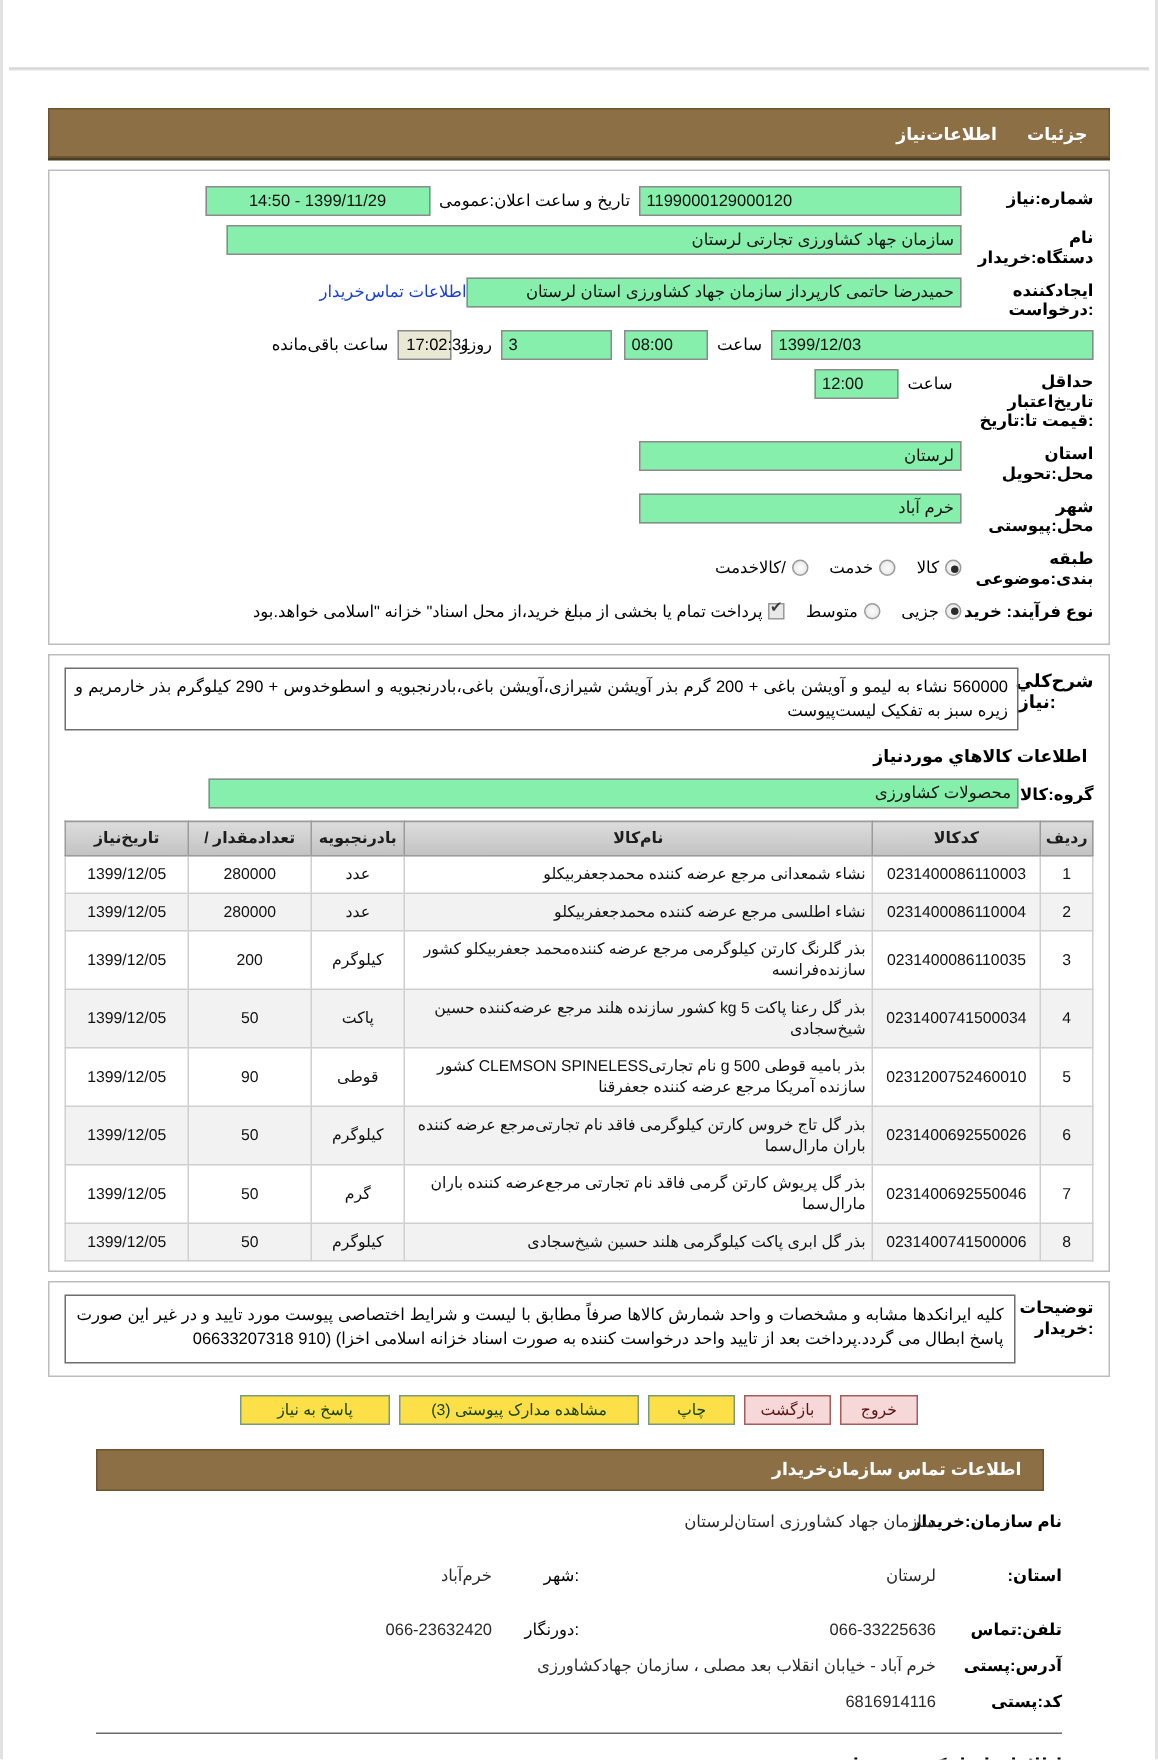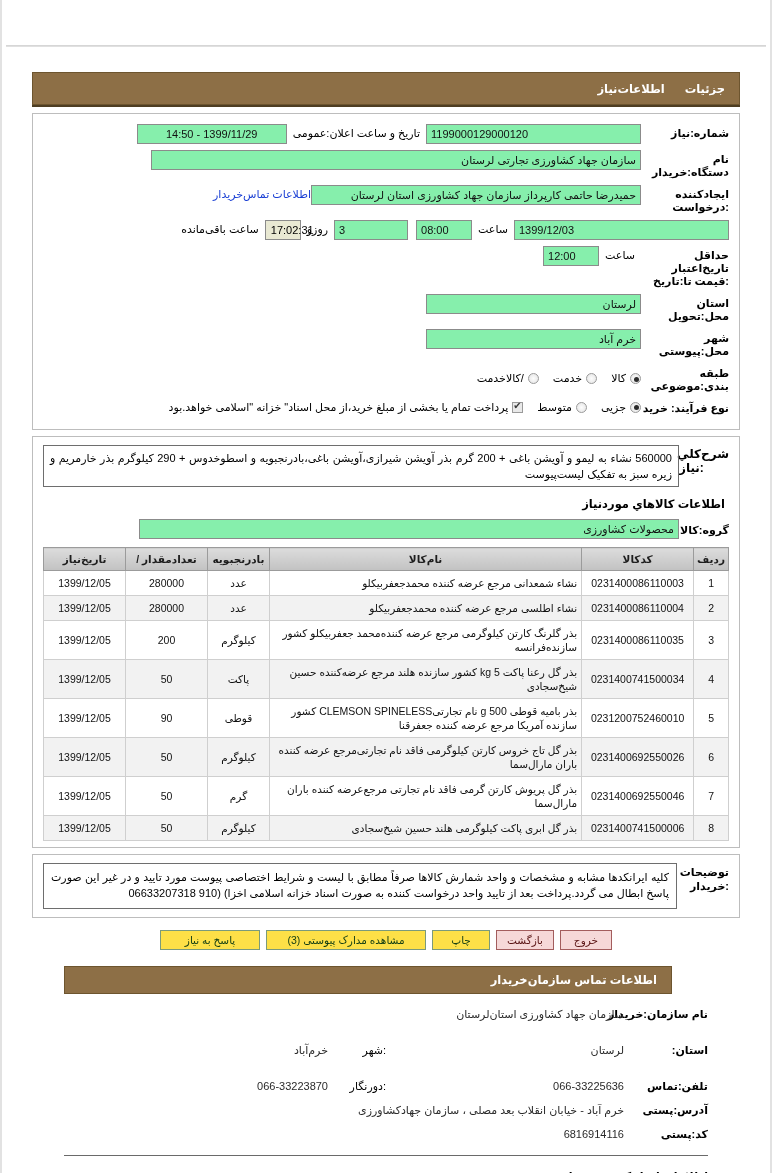--- a/index.html
+++ b/index.html
@@ -282,21 +282,21 @@
   .btn.md   { min-width: 100px; }
   .btn.danger {
     border: 1px solid #a35d5d;
     background: #f6d8d8;
     color: #5a1414;
     min-width: 52px;
   }
 
   
   .subbar {
-    margin: 16px 100px 0 64px;
+    margin: 16px 76px 0 64px;
     background: #8d6f46;
     border: 1px solid #6d552f;
     height: 28px;
     line-height: 26px;
     color: #fff;
     font-weight: bold;
     font-size: 11.5px;
     padding: 0 14px;
     text-align: right;
   }
@@ -568,21 +568,21 @@
     <div class="inforow">
       <div class="info-lbl">استان:</div>
       <div class="info-val">لرستان</div>
       <div class="info-lbl2">:شهر</div>
       <div class="info-val2">خرم‌آباد</div>
     </div>
     <div class="inforow">
       <div class="info-lbl">تلفن:تماس</div>
       <div class="info-val ltr">066-33225636</div>
       <div class="info-lbl2">:دورنگار</div>
-      <div class="info-val2 ltr">066-33223870</div>
+      <div class="info-val2 ltr">066-23632420</div>
     </div>
     <div class="inforow">
       <div class="info-lbl">آدرس:پستی</div>
       <div class="info-val" style="width:auto">خرم آباد - خیابان انقلاب بعد مصلی ، سازمان جهادکشاورزی</div>
     </div>
     <div class="inforow">
       <div class="info-lbl">کد:پستی</div>
       <div class="info-val ltr">6816914116</div>
     </div>
   </div>

